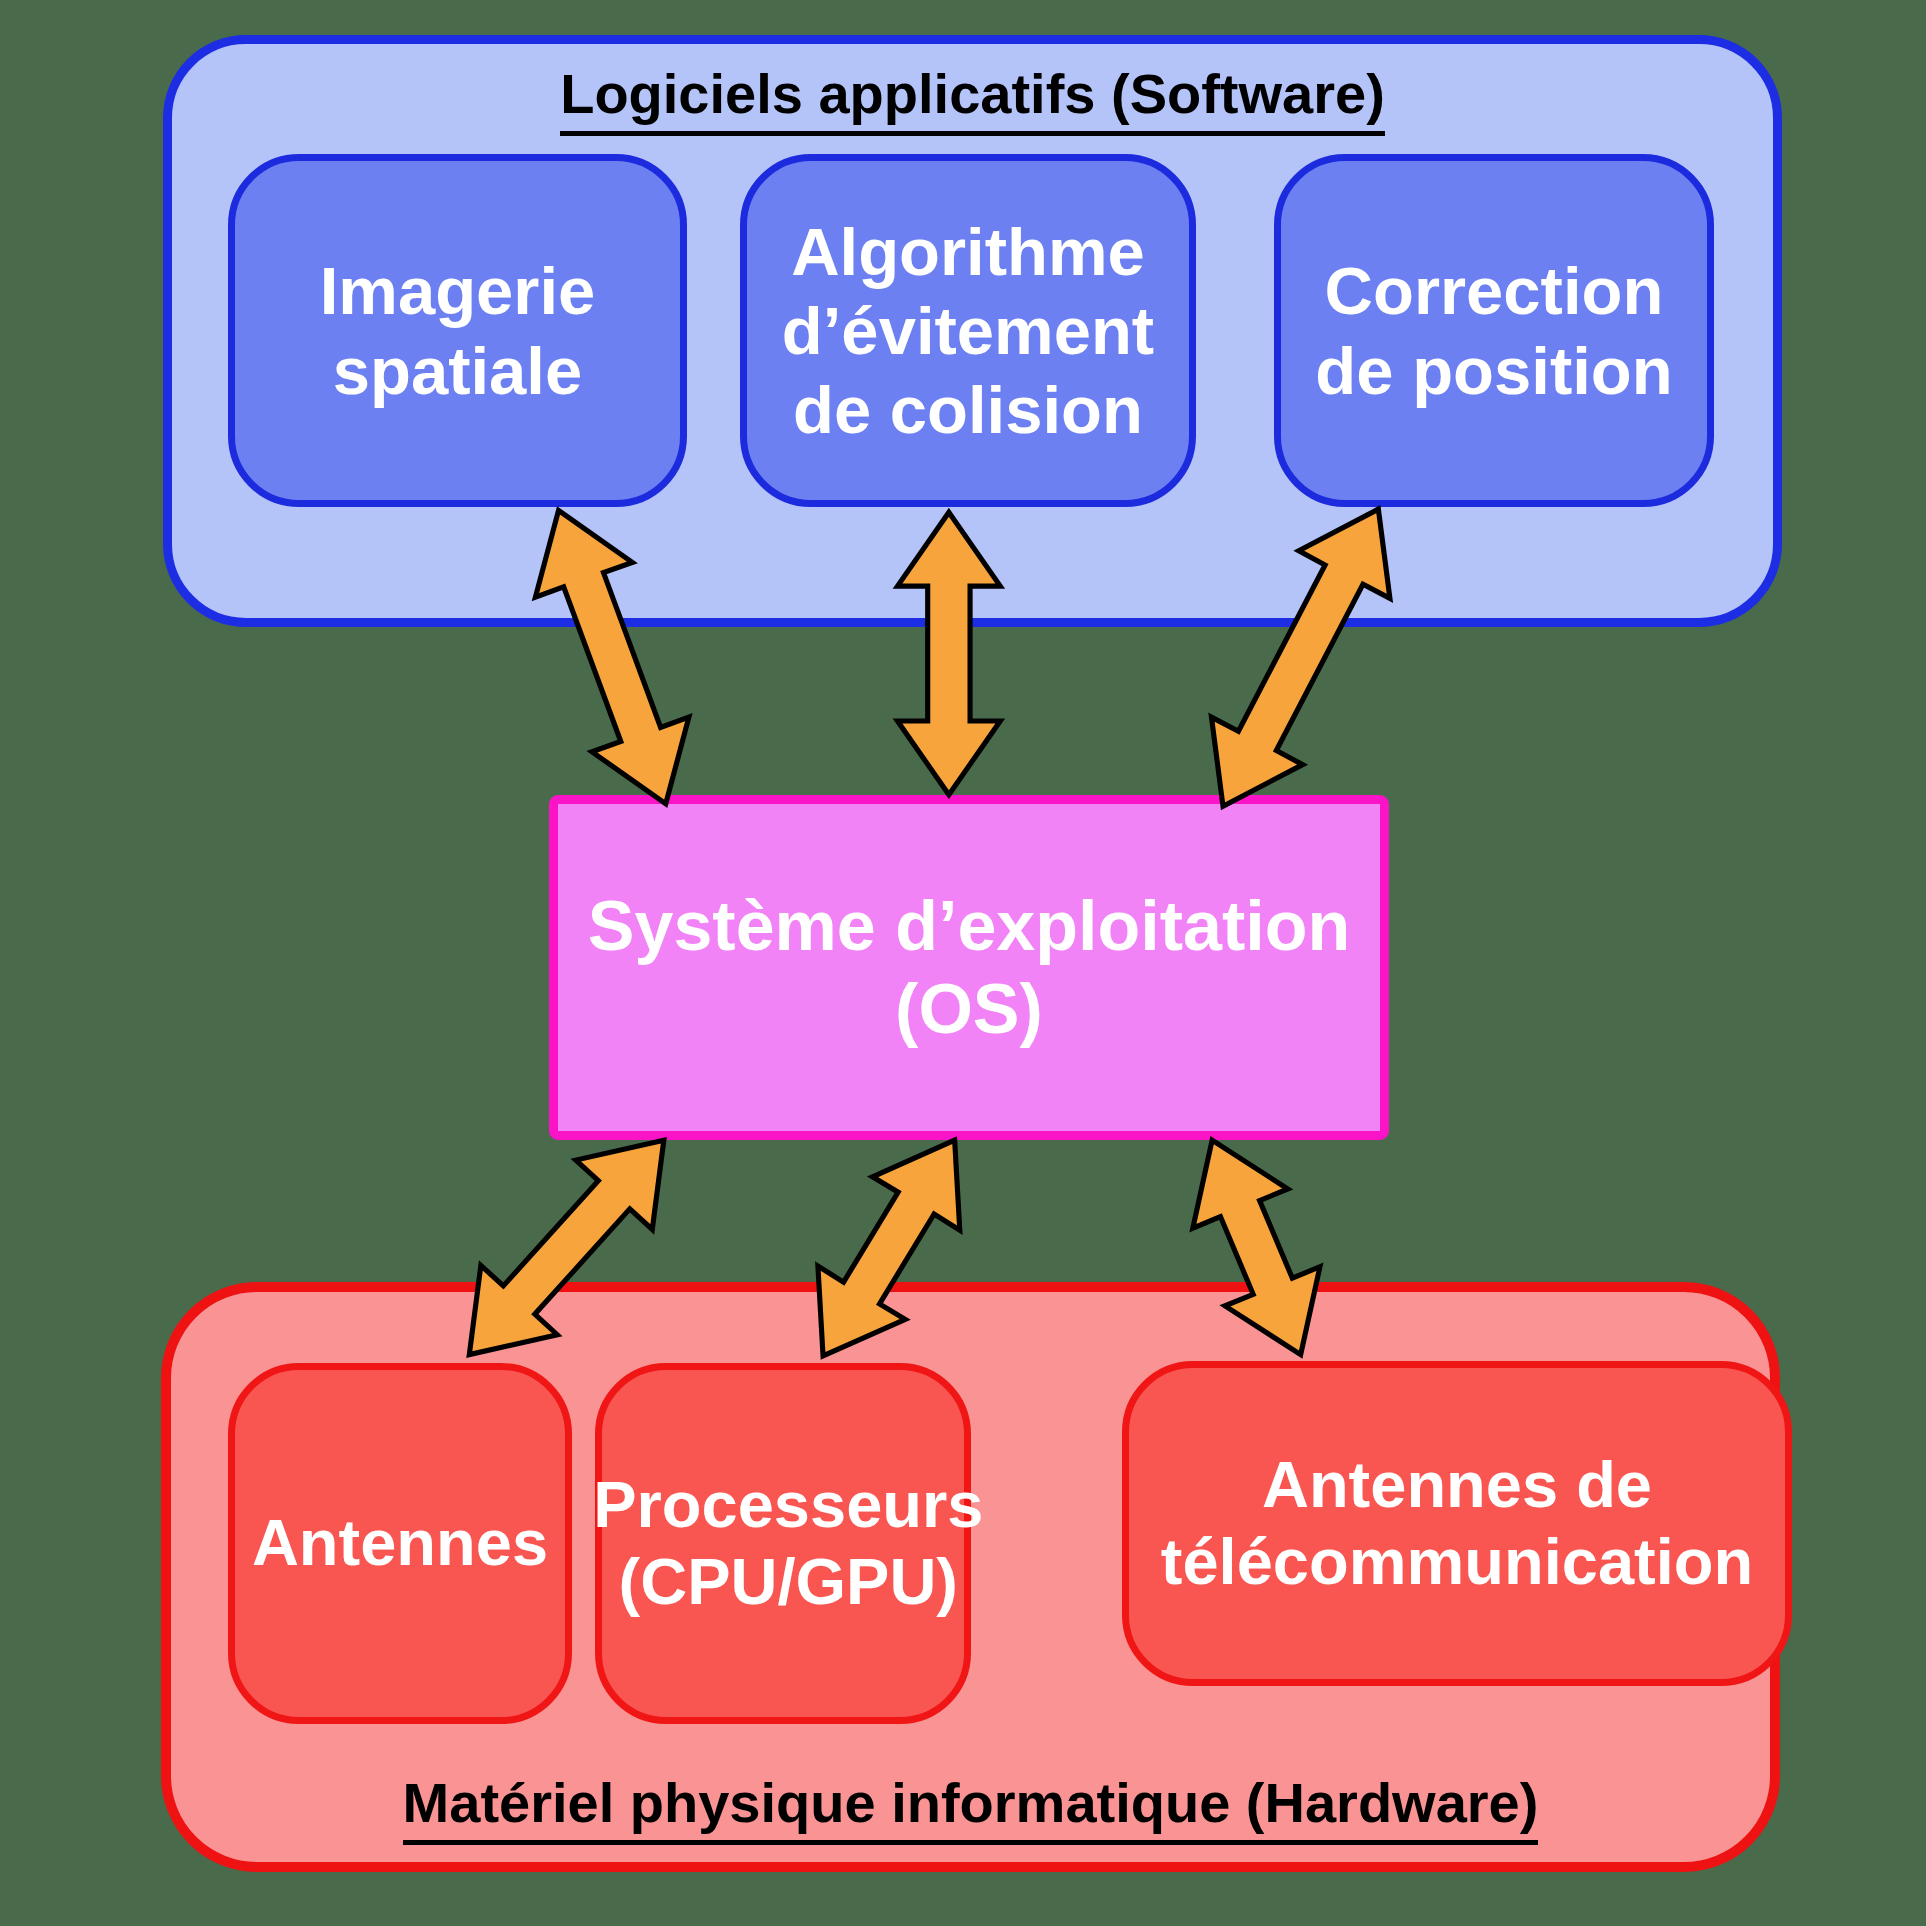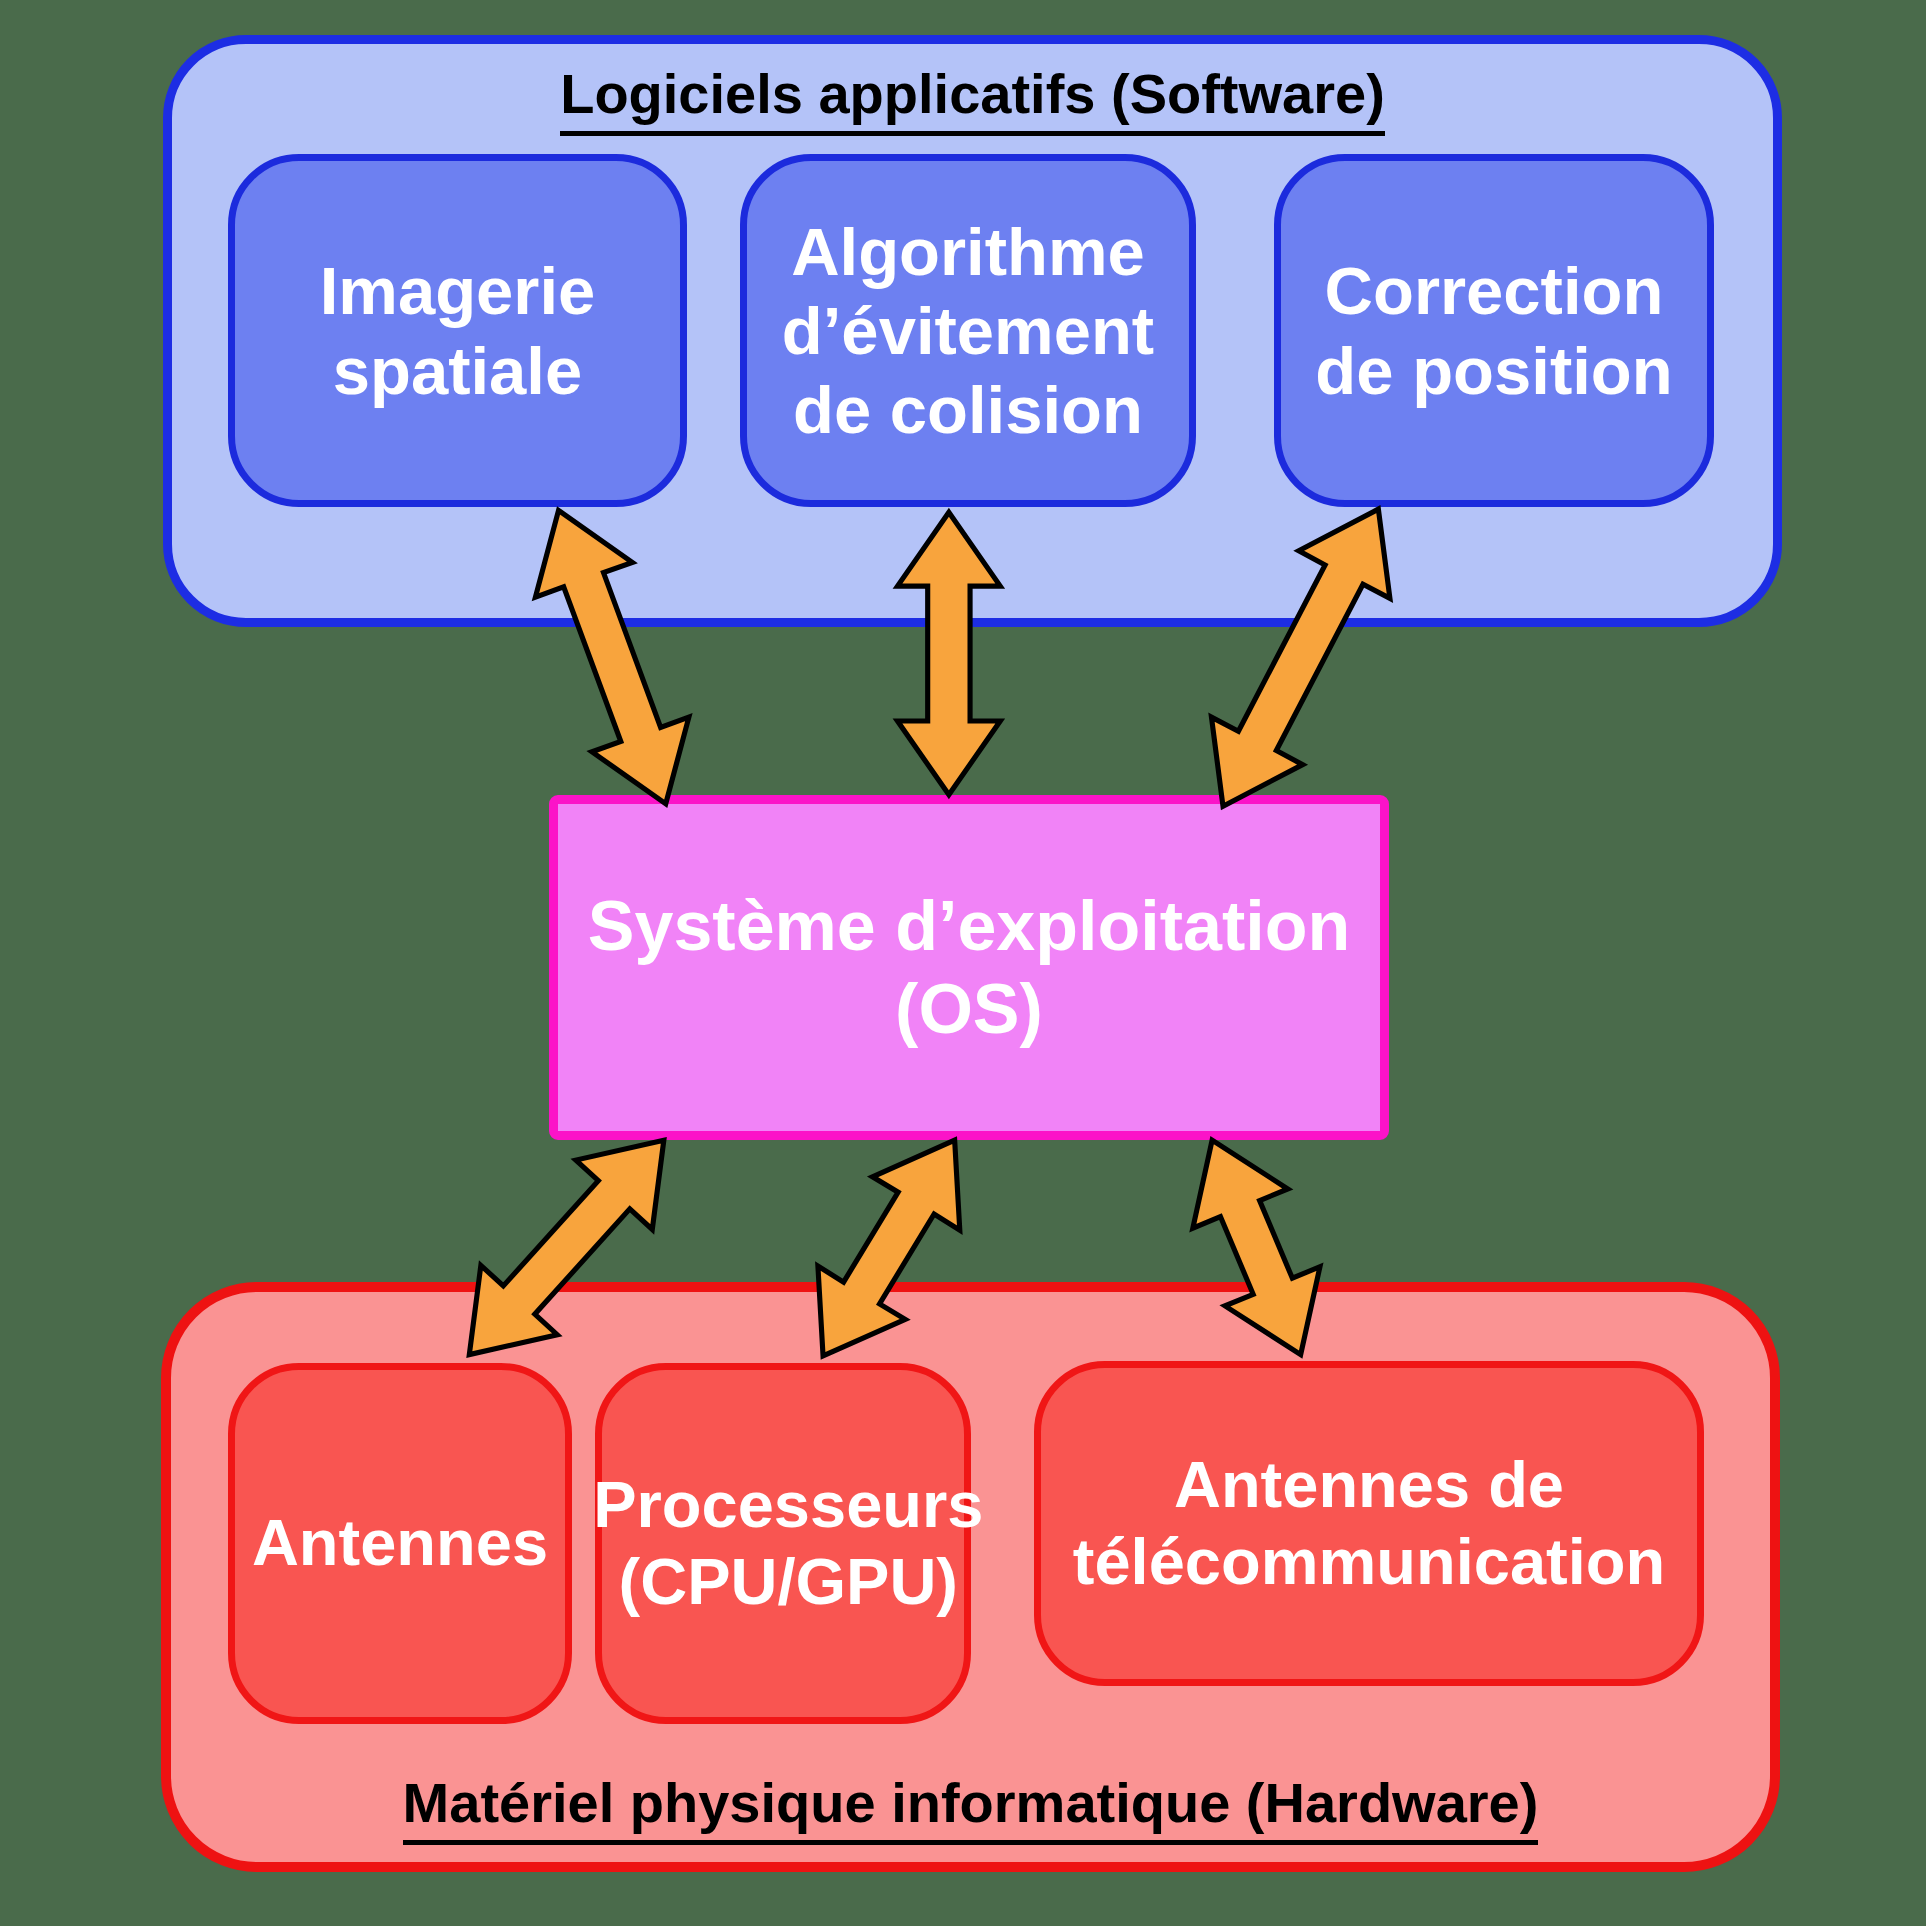--- a/index.html
+++ b/index.html
@@ -78,21 +78,21 @@
     font-size: 70px;
   }
   .hw-box {
     background: var(--hwbox-fill, #F95551);
     border: 7.7px solid var(--hwbox-border, #F01616);
     border-radius: 71px;
     font-size: 65px;
   }
   .hw-box.b0 { left: 57px;   top: 71px; width: 344px;  height: 361px; }
   .hw-box.b1 { left: 424px;  top: 71px; width: 376px;  height: 361px; padding-left: 17px; }
-  .hw-box.b2 { left: 863px; top: 69px; width: 670px; height: 325px; }
+  .hw-box.b2 { left: 951px; top: 69px; width: 670px; height: 325px; }
   #arrows-svg {
     position: absolute;
     left: 0; top: 0;
     width: 1926px; height: 1926px;
     pointer-events: none;
     z-index: 5;
   }
 </style>
 </head>
 <body>

